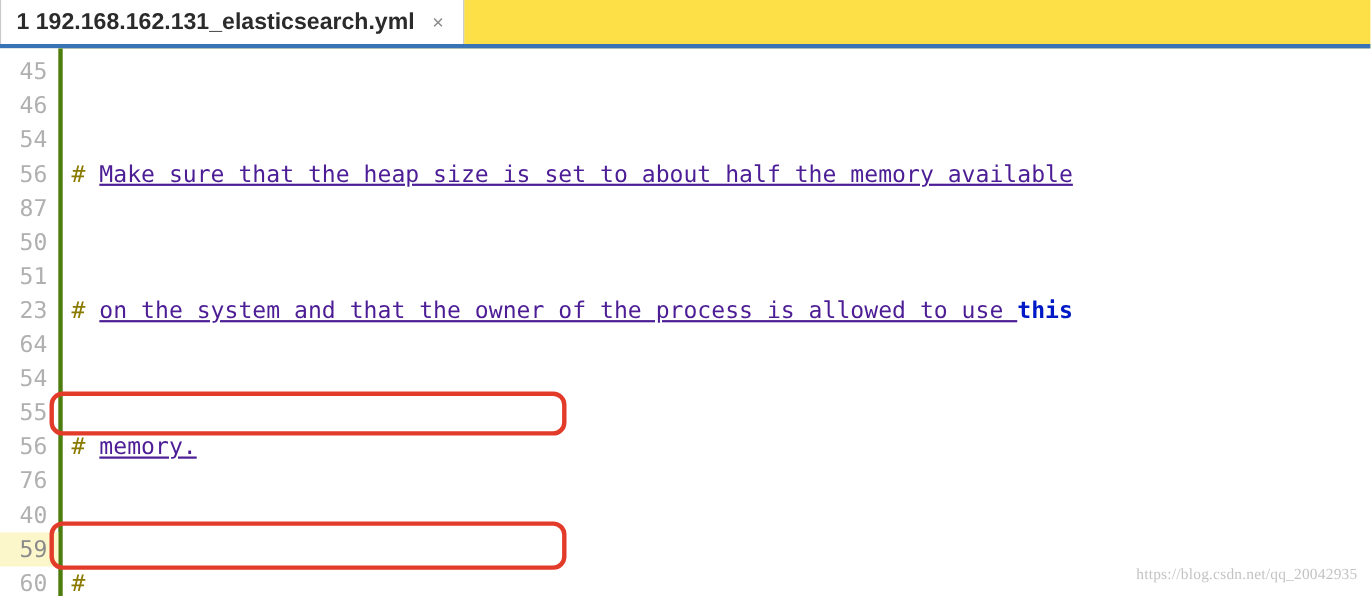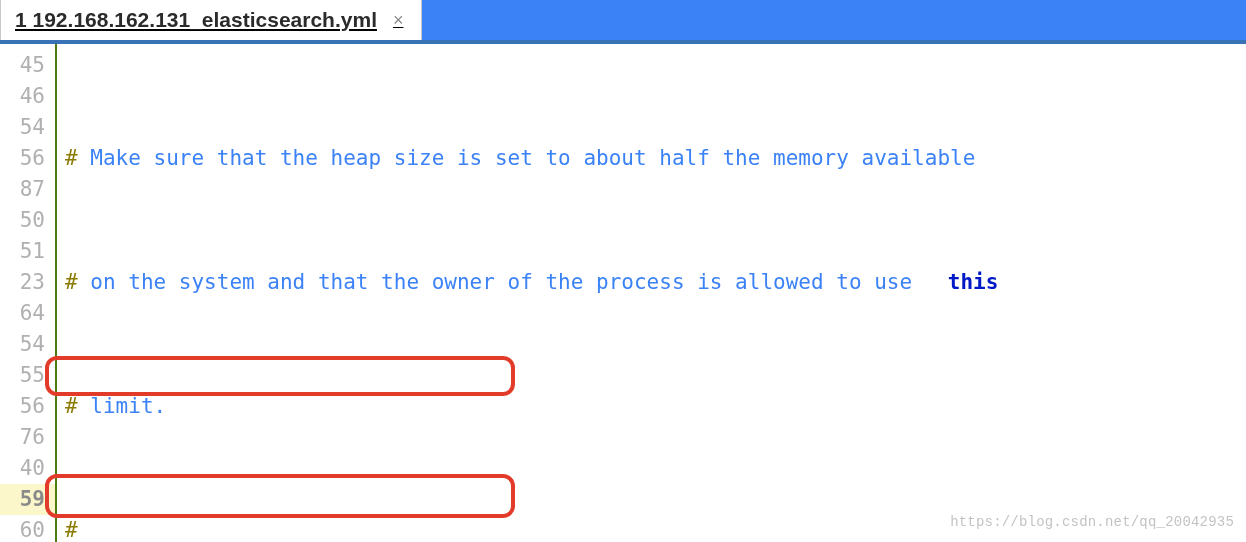--- a/index.html
+++ b/index.html
@@ -5,26 +5,25 @@
   * { box-sizing: border-box; }
   html, body {
     margin: 0; padding: 0;
     width: 1246px; height: 542px;
     font-family: "Menlo", "Consolas", "DejaVu Sans Mono", monospace;
     background: #ffffff;
     overflow: hidden;
   }
   .tab-bar {
     height: 44px;
-    background: #3b82f6;
+    background: #fde047;
     border-bottom: 4px solid #3874b5;
     display: flex;
     align-items: flex-end;
     position: relative;
-    text-decoration: underline;
   }
   .tab {
     background: #ffffff;
     border: 1px solid #c9c9c9;
     border-bottom: none;
     padding: 8px 14px 8px 14px;
     font-family: "Helvetica Neue", Arial, sans-serif;
     font-size: 21px;
     font-weight: 700;
     color: #2b2b2b;
@@ -47,49 +46,49 @@
   }
   .gutter {
     width: 57px;
     padding-top: 6px;
     background: #ffffff;
     text-align: right;
     color: #b0b0b0;
     font-size: 21px;
     line-height: 31px;
     user-select: none;
-    border-right: 2px solid #4d7c0f;
+    border-right: 4px solid #4d7c0f;
   }
   .gutter div { padding-right: 10px; }
   .code {
     flex: 1;
     padding-top: 6px;
     font-size: 21px;
     line-height: 31px;
     white-space: pre;
     position: relative;
   }
   .line { padding-left: 8px; height: 31px; }
-  .gutter .current { background: #fcf7ca; color:#8a8a8a;font-weight:bold;}
+  .gutter .current { background: #fcf7ca; color:#8a8a8a;}
   .c-hash { color: #8a7b00; } 
-  .c-comment { color: #3b82f6; }
-  .c-kw { color: #0019c6; font-style: normal; margin-left: 23px; }
+  .c-comment { color: #4c1d95; text-decoration: underline; }
+  .c-kw { color: #0019c6; font-style: normal; }
   .c-bold { font-weight: 700; }
   .highlight-box {
     position: absolute;
     border: 4px solid #e33b2a;
     border-radius: 12px;
     pointer-events: none;
     background: transparent;
   }
   .watermark {
     position: absolute;
     right: 12px;
     bottom: 4px;
-    font-family: Liberation Mono, monospace;
+    font-family: Liberation Serif, serif;
     font-size: 14px;
     color: rgba(120,120,120,0.45);
     letter-spacing: 0.2px;
     pointer-events: none;
   }
 </style>
 </head>
 <body>
 
 <div class="tab-bar">
@@ -117,21 +116,21 @@
       <div>40</div>
       <div class="current">59</div>
       <div>60</div>
     </div>
   <div class="code" id="code">
 
     <div class="line"><span class="c-hash">#</span><span> </span><span class="c-comment">Make sure that the heap size is set to about half the memory available</span></div>
 
     <div class="line"><span class="c-hash">#</span><span> </span><span class="c-comment">on the system and that the owner of the process is allowed to use </span><span class="c-kw c-bold">this</span></div>
 
-    <div class="line"><span class="c-hash">#</span><span> </span><span class="c-comment">limit.</span></div>
+    <div class="line"><span class="c-hash">#</span><span> </span><span class="c-comment">memory.</span></div>
 
     <div class="line"><span class="c-hash">#</span></div>
 
     
 
     
 
     
 
     

